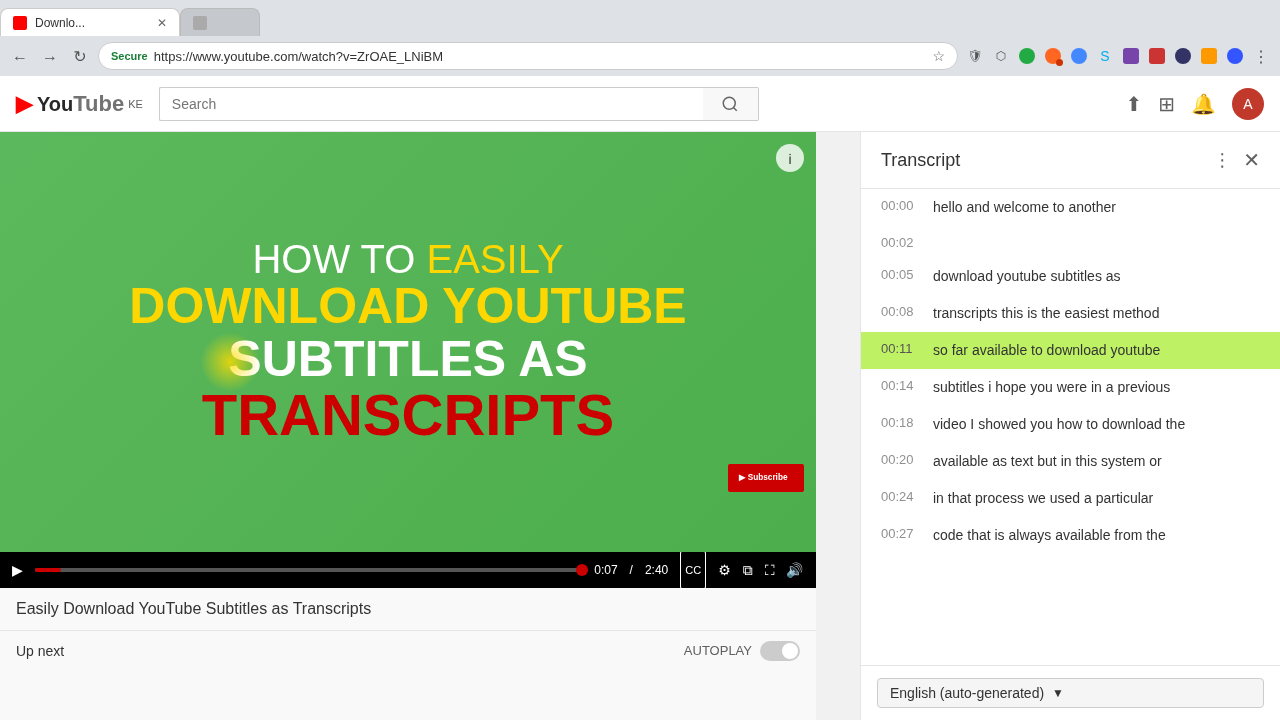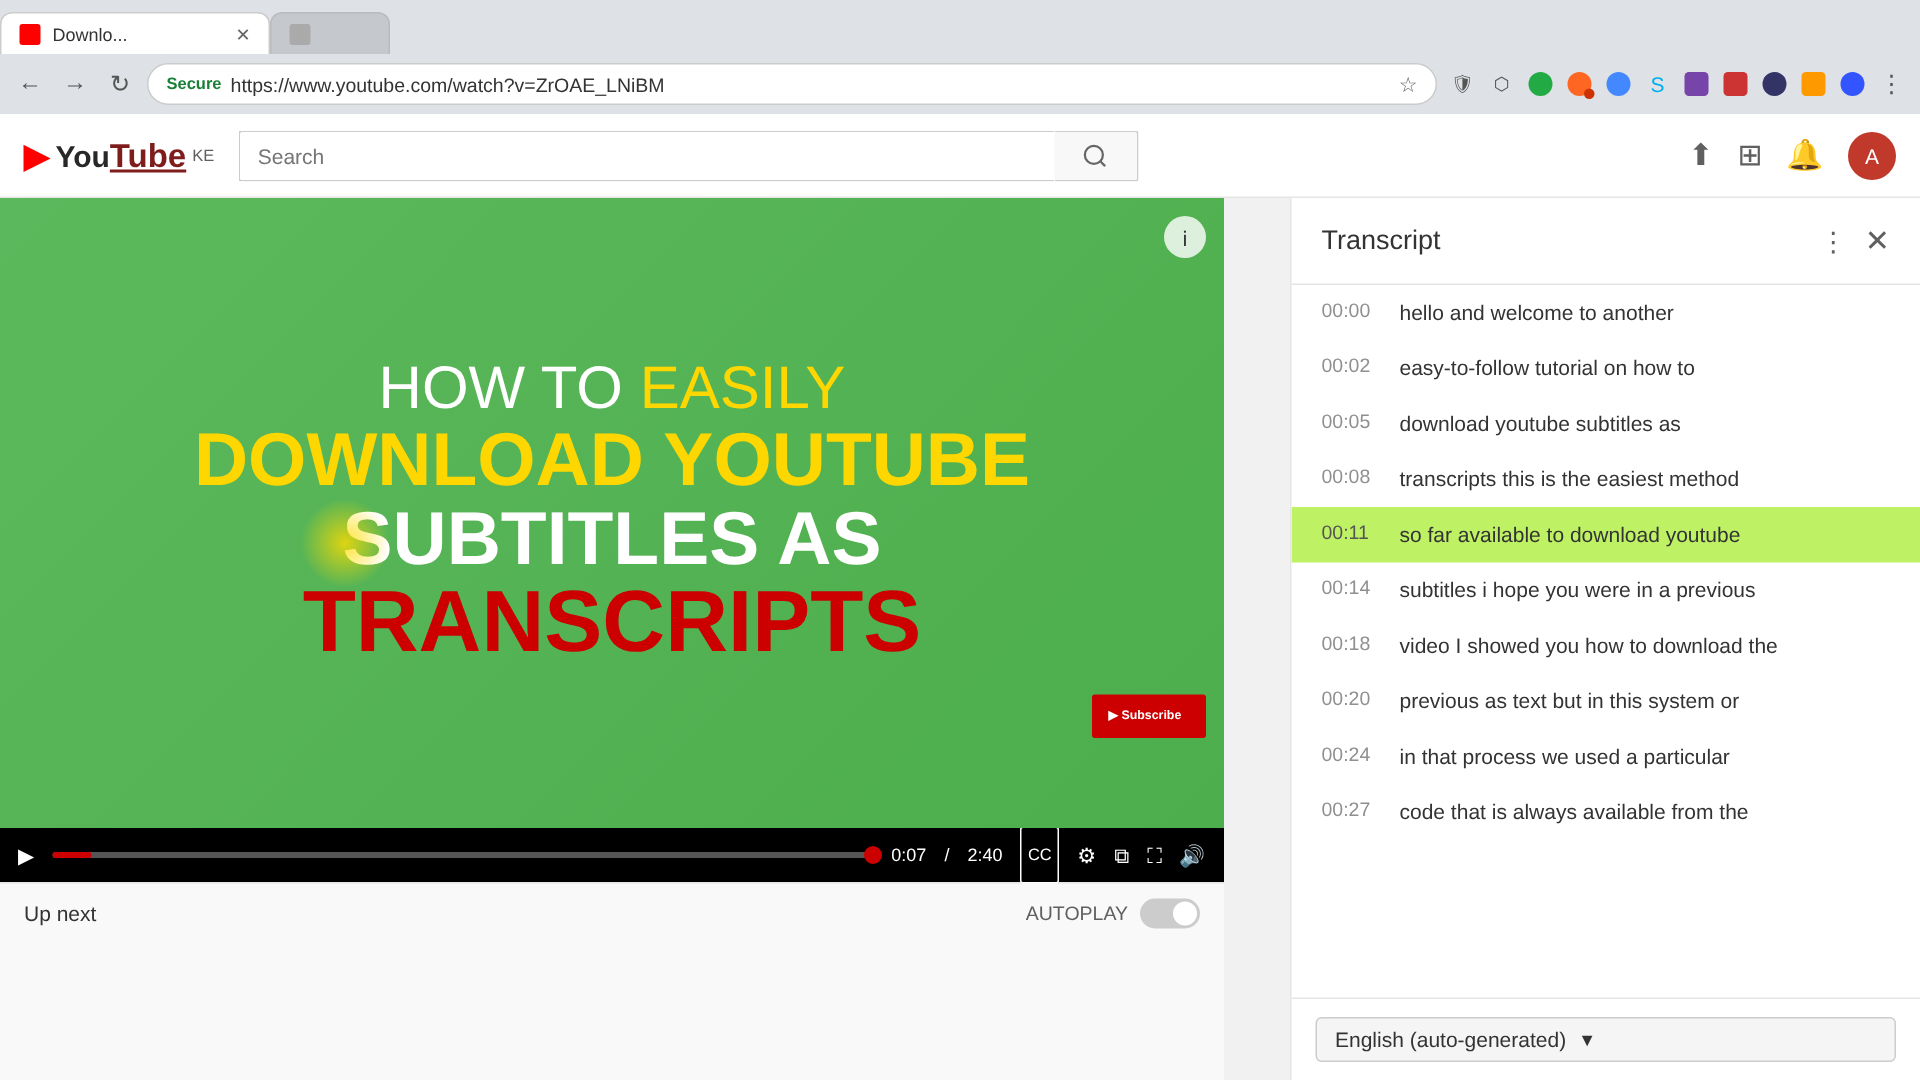--- a/index.html
+++ b/index.html
@@ -18,21 +18,21 @@
     .address-container { flex: 1; display: flex; align-items: center; background: #fff; border-radius: 20px; padding: 0 12px; height: 28px; border: 1px solid #ccc; gap: 6px; }
     .secure-label { font-size: 11px; color: #1a7f37; font-weight: bold; }
     .address-text { font-size: 13px; color: #333; flex: 1; }
     .address-star { color: #666; font-size: 14px; }
     .toolbar-icons { display: flex; align-items: center; gap: 4px; }
     .toolbar-icon { width: 22px; height: 22px; border-radius: 4px; display: flex; align-items: center; justify-content: center; font-size: 12px; cursor: pointer; }
 
     
     .yt-header { background: #fff; display: flex; align-items: center; padding: 0 16px; height: 56px; border-bottom: 1px solid #e5e5e5; gap: 16px; }
     .yt-logo { font-size: 20px; font-weight: bold; color: #282828; display: flex; align-items: center; gap: 4px; }
-    .yt-logo-red { color: #7f1d1d; font-size: 22px; text-decoration: underline; }
+    .yt-logo-red { color: #737373; font-size: 22px; }
     .yt-logo-ke { font-size: 11px; color: #606060; font-weight: normal; }
     .yt-search-container { display: flex; flex: 1; max-width: 600px; height: 34px; }
     .yt-search-input { flex: 1; border: 1px solid #ccc; border-right: none; border-radius: 2px 0 0 2px; padding: 0 12px; font-size: 14px; outline: none; }
     .yt-search-btn { width: 56px; background: #f8f8f8; border: 1px solid #ccc; border-left: none; border-radius: 0 2px 2px 0; cursor: pointer; display: flex; align-items: center; justify-content: center; color: #666; }
     .yt-header-right { display: flex; align-items: center; gap: 16px; margin-left: auto; }
     .yt-header-icon { font-size: 20px; color: #606060; cursor: pointer; }
     .yt-avatar { width: 32px; height: 32px; border-radius: 50%; background: #c0392b; display: flex; align-items: center; justify-content: center; color: white; font-size: 14px; }
 
     
     .main-content { display: flex; height: calc(720px - 36px - 40px - 56px); }
@@ -214,20 +214,23 @@
       <span class="time-label">0:07</span>
       <span class="time-label">/ </span>
       <span class="time-label">2:40</span>
       <span class="cc-btn">CC</span>
       <span class="control-btn">⚙</span>
       <span class="control-btn">⧉</span>
       <span class="control-btn">⛶</span>
       <span class="control-btn">🔊</span>
     </div>
 
+    <div class="video-page-info">
+      <div class="video-page-title">Easily Download YouTube Subtitles as Transcripts</div>
+    </div>
 
     <div class="up-next-bar">
       <span class="up-next-label">Up next</span>
       <span class="autoplay-label">AUTOPLAY</span>
       <div class="autoplay-toggle">
         <div class="autoplay-toggle-inner"></div>
       </div>
     </div>
   </div>
 
@@ -237,21 +240,20 @@
       <span class="transcript-header-icon">⋮</span>
       <span class="transcript-close">✕</span>
     </div>
     <div class="transcript-body">
     <div class="transcript-item">
           <span class="transcript-time">00:00</span>
           <span class="transcript-text">hello and welcome to another</span>
         </div>
         <div class="transcript-item">
           <span class="transcript-time">00:02</span>
-          <span class="transcript-text">easy-to-follow tutorial on how to</span>
         </div>
         <div class="transcript-item">
           <span class="transcript-time">00:05</span>
           <span class="transcript-text">download youtube subtitles as</span>
         </div>
         <div class="transcript-item">
           <span class="transcript-time">00:08</span>
           <span class="transcript-text">transcripts this is the easiest method</span>
         </div>
         <div class="transcript-item highlighted">
@@ -261,21 +263,21 @@
         <div class="transcript-item">
           <span class="transcript-time">00:14</span>
           <span class="transcript-text">subtitles i hope you were in a previous</span>
         </div>
         <div class="transcript-item">
           <span class="transcript-time">00:18</span>
           <span class="transcript-text">video I showed you how to download the</span>
         </div>
         <div class="transcript-item">
           <span class="transcript-time">00:20</span>
-          <span class="transcript-text">previous as text but in this system or</span>
+          <span class="transcript-text">available as text but in this system or</span>
         </div>
         <div class="transcript-item">
           <span class="transcript-time">00:24</span>
           <span class="transcript-text">in that process we used a particular</span>
         </div>
         <div class="transcript-item">
           <span class="transcript-time">00:27</span>
           <span class="transcript-text">code that is always available from the</span>
         </div>
       </div>

